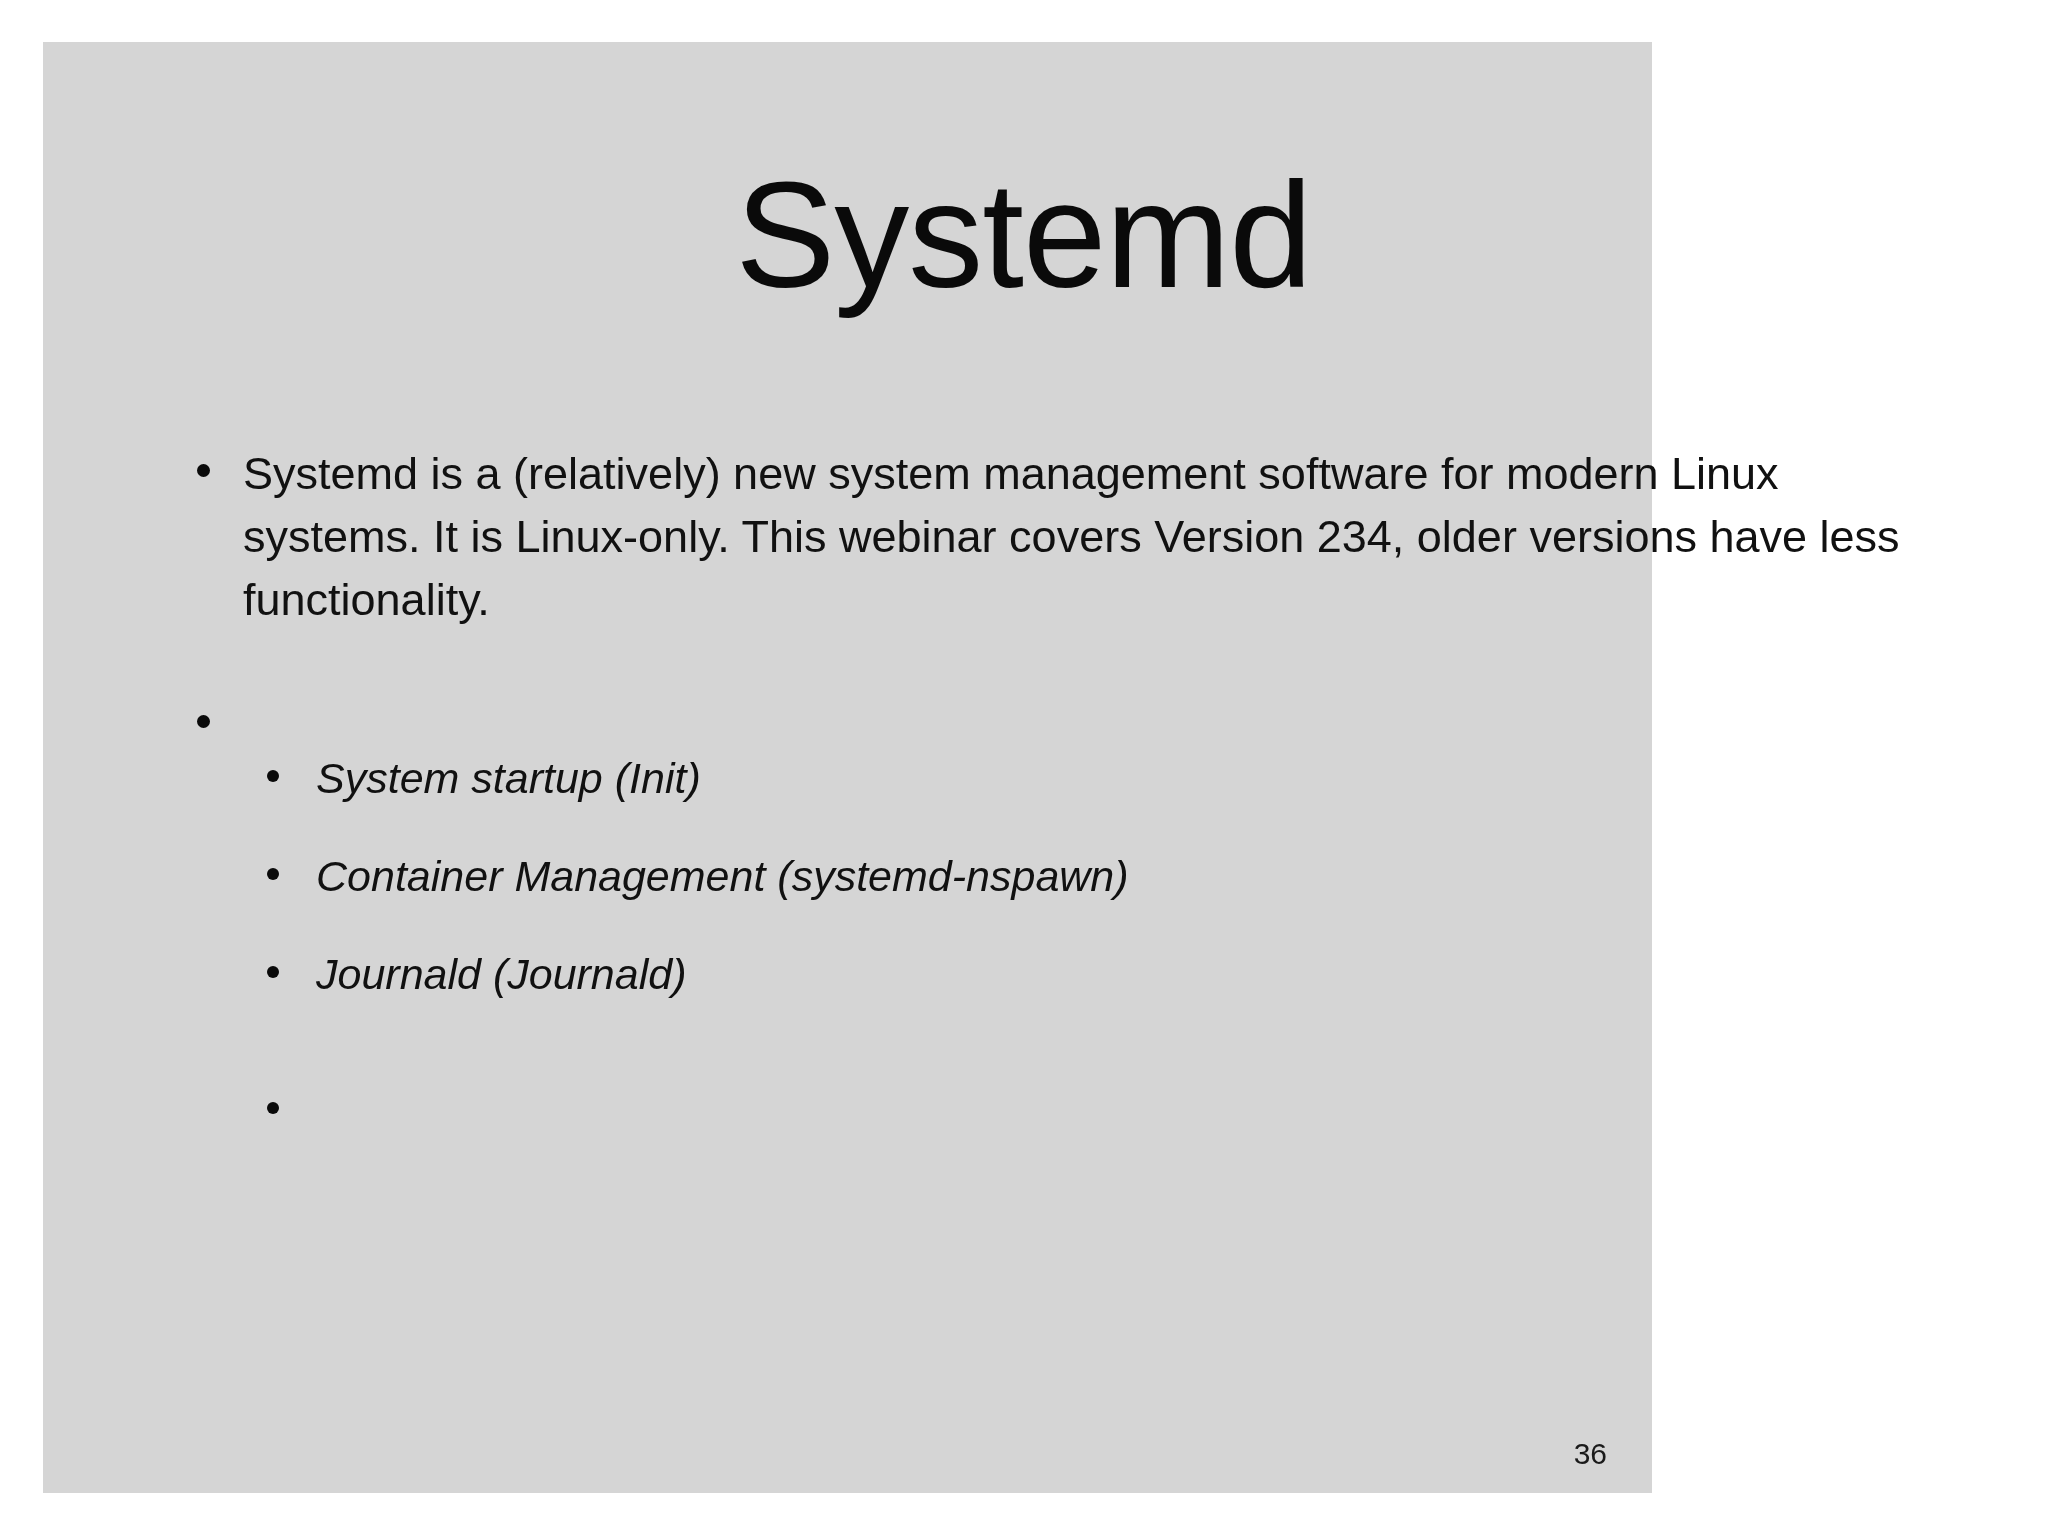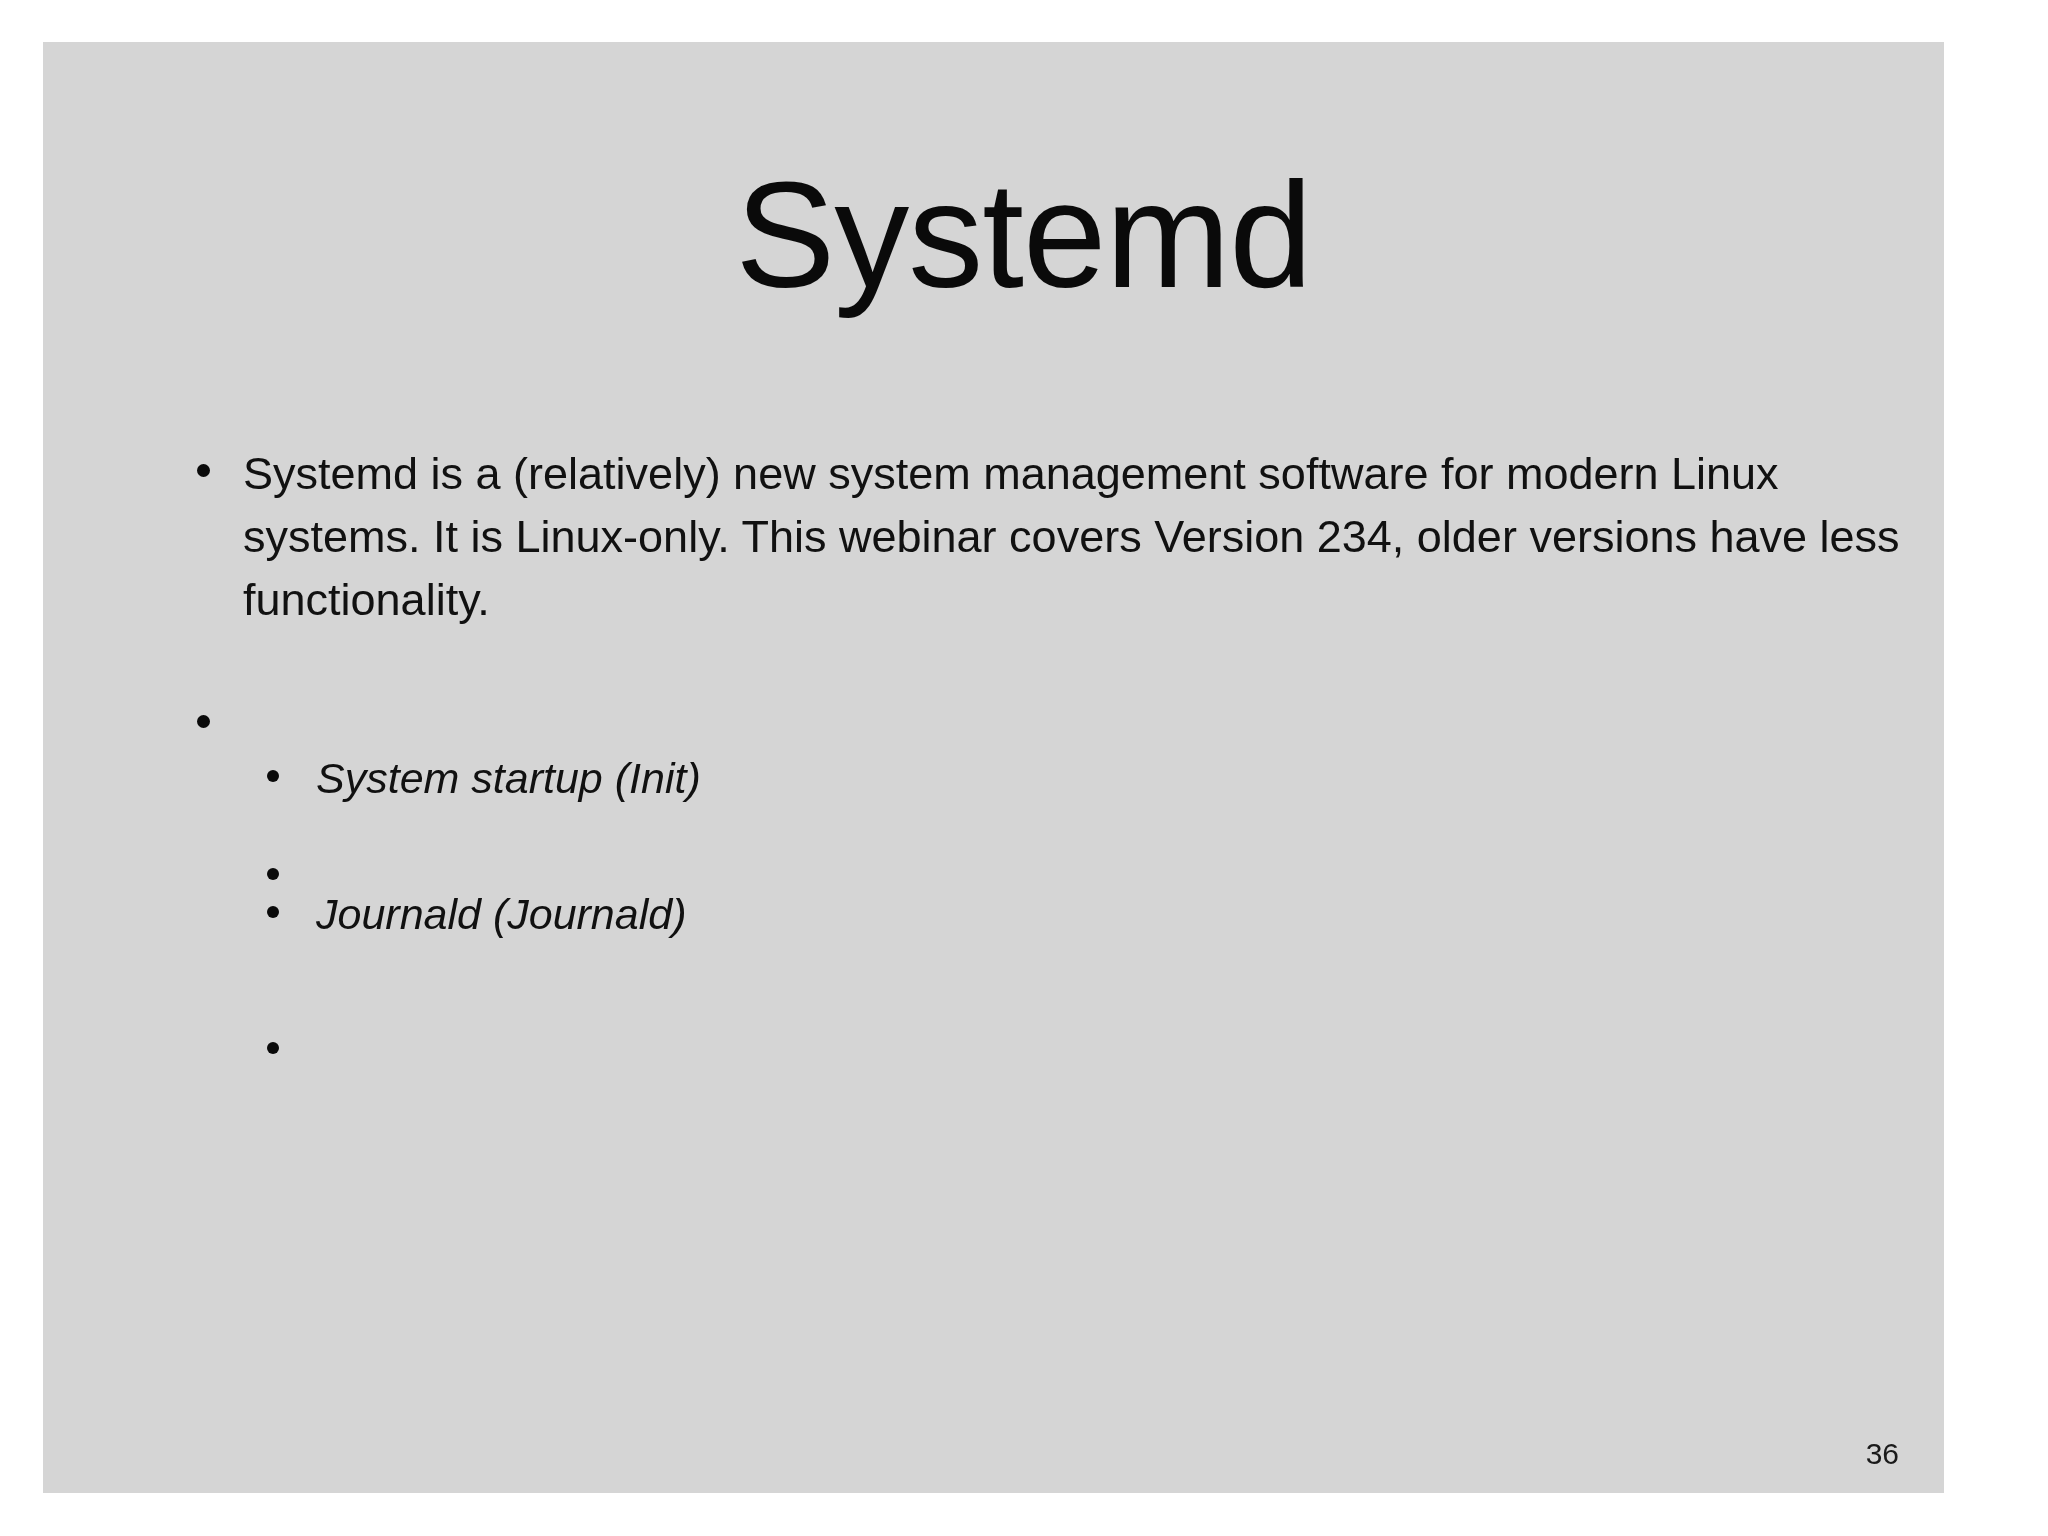--- a/index.html
+++ b/index.html
@@ -11,21 +11,21 @@
     width: 2048px;
     height: 1536px;
     font-family: "Liberation Sans", sans-serif;
     overflow: hidden;
   }
 
   .slide-canvas {
     position: absolute;
     left: 43px;
     top: 42px;
-    width: 1901px;
+    width: 1609px;
     height: 1451px;
     background: #d5d5d5;
   }
 
   .slide-title {
     position: absolute;
     left: 0;
     top: 118px;
     width: 1961px;
     text-align: center;
@@ -129,20 +129,21 @@
 
     <div class="bullet-row bullet-l2">
       <span class="marker"></span>
       <span>System startup (Init)</span>
     </div>
 
     <div class="gap-sm"></div>
 
     <div class="bullet-row bullet-l2">
       <span class="marker"></span>
+      <span>Container Management (systemd-nspawn)</span>
     </div>
 
     <div class="gap-sm"></div>
 
     <div class="bullet-row bullet-l2">
       <span class="marker"></span>
       <span>Journald (Journald)</span>
     </div>
 
     <div class="gap-sm"></div>

